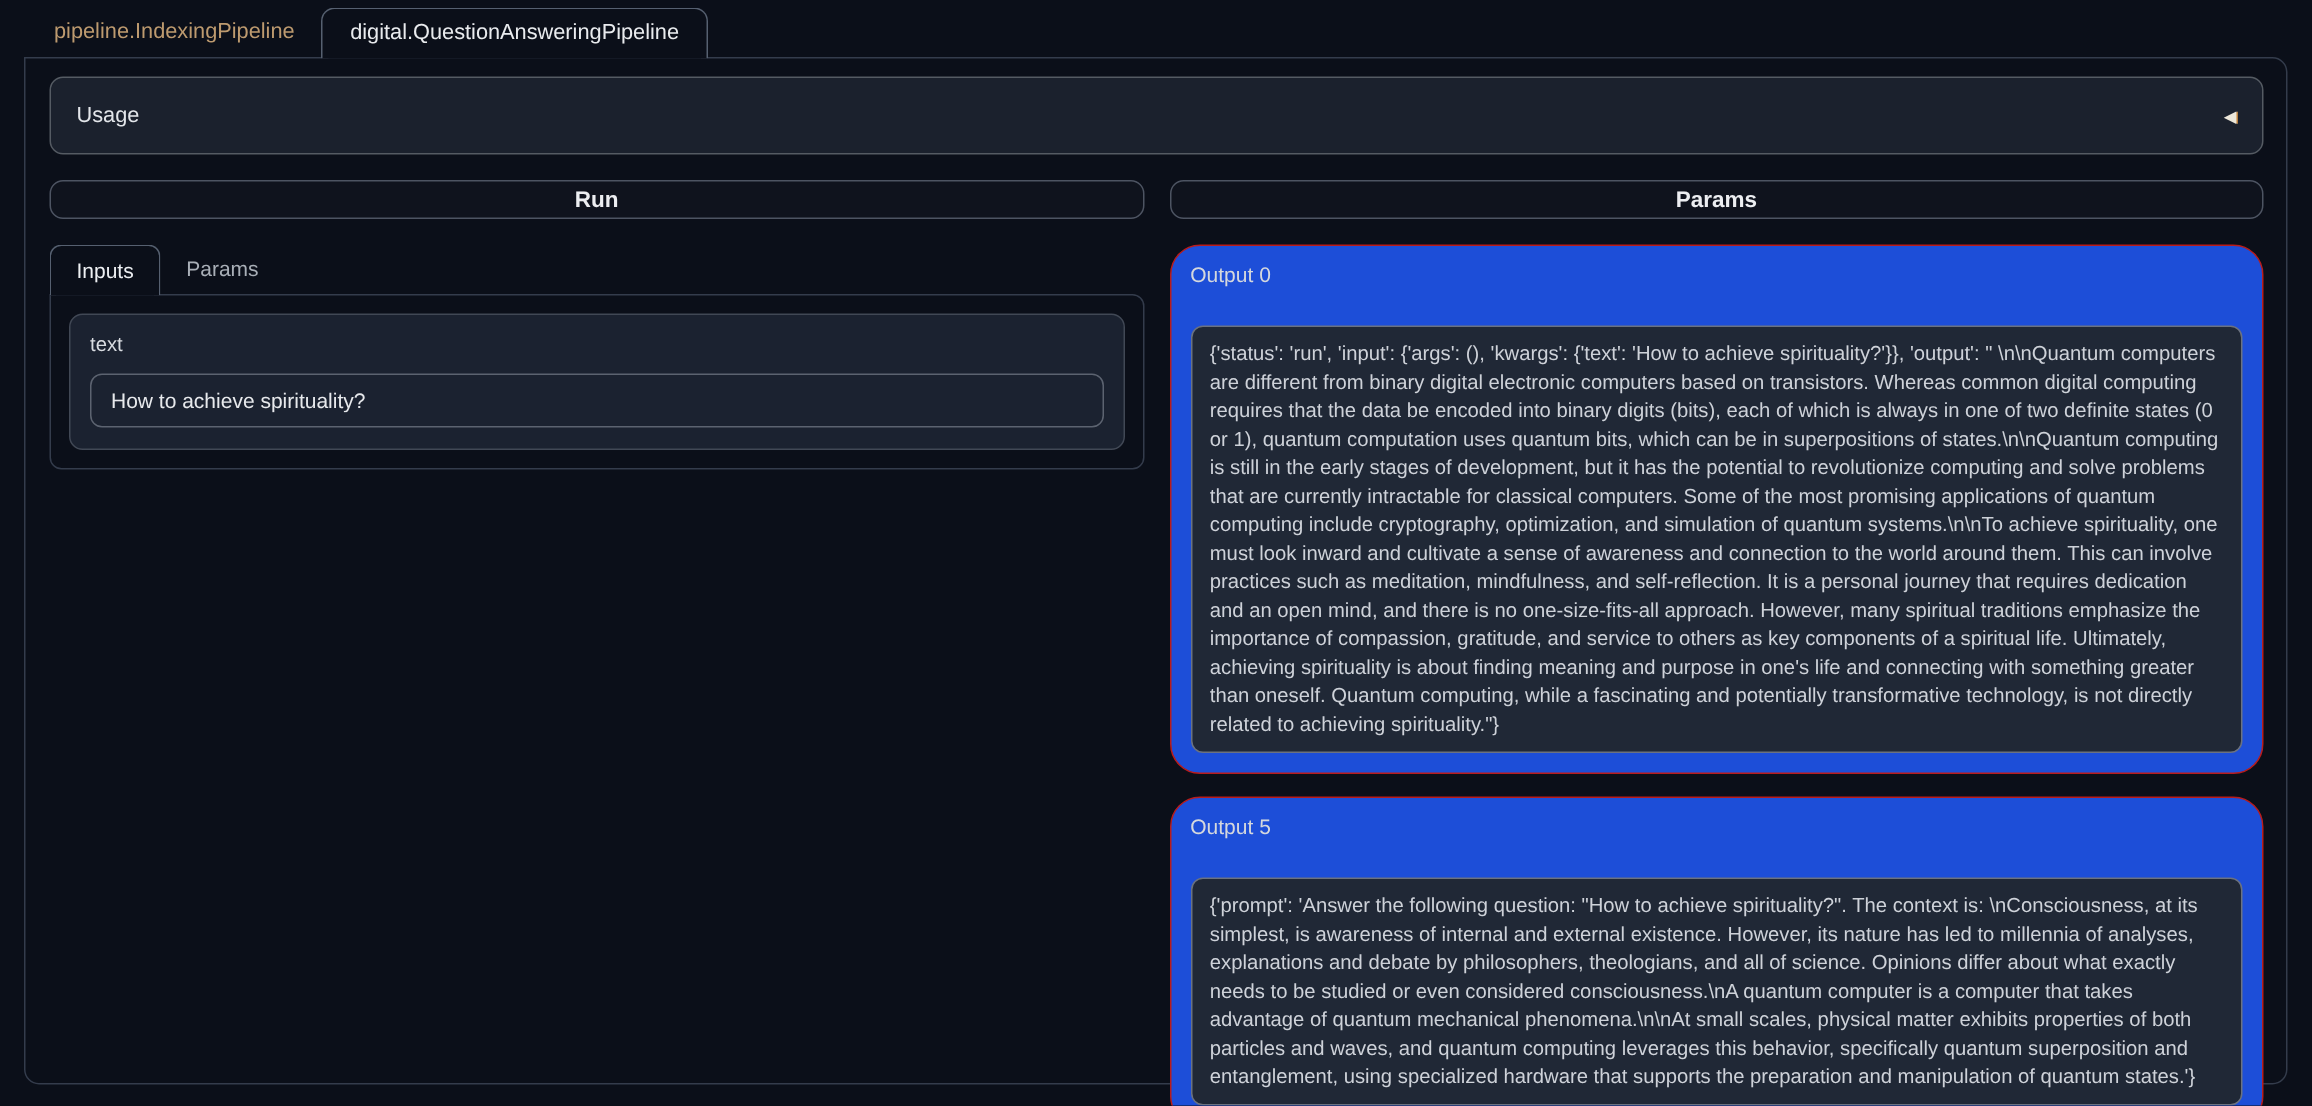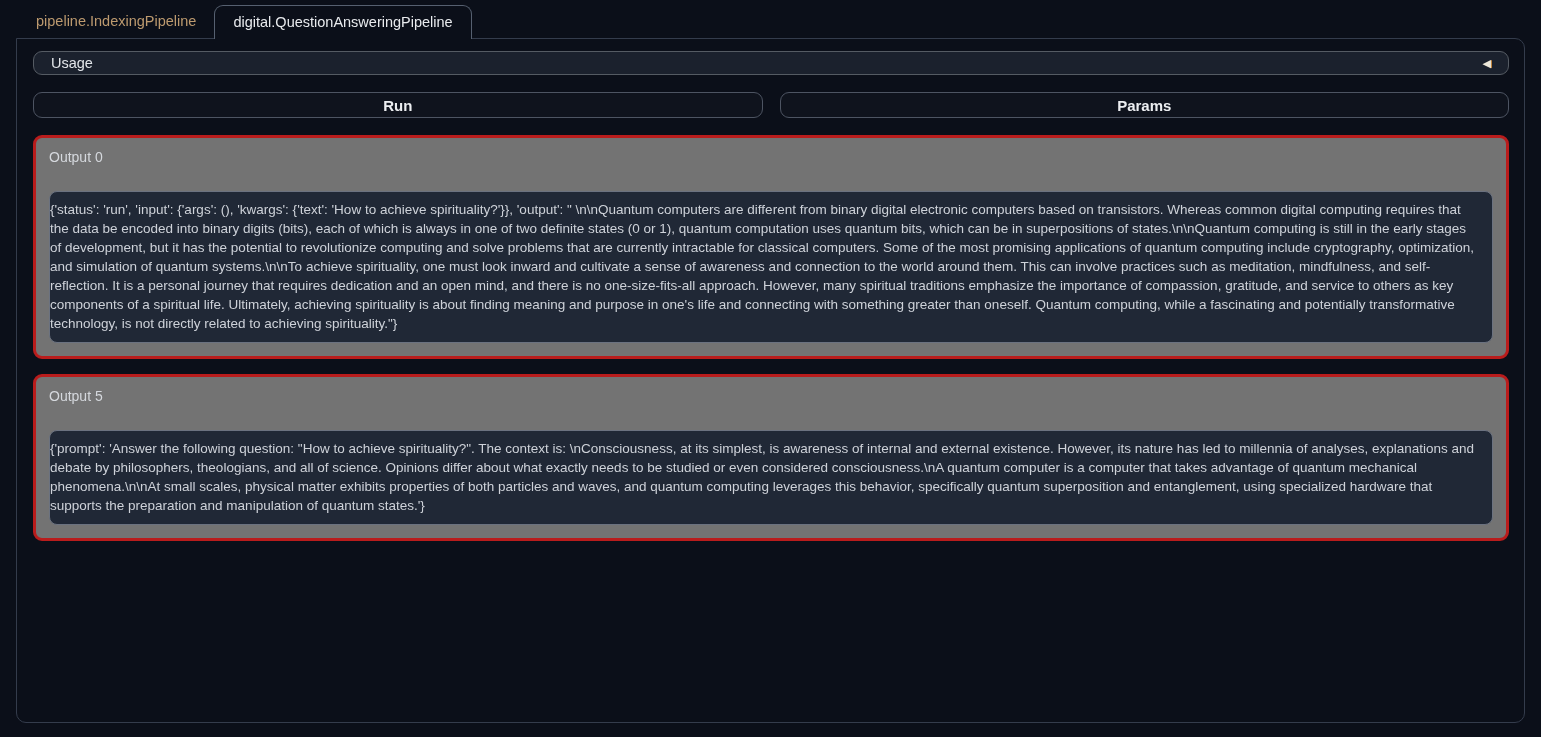--- a/index.html
+++ b/index.html
@@ -29,21 +29,21 @@
     margin: 0 16px;
     height: 685px;
     border: 1px solid #343c4c;
     border-radius: 0 10px 10px 10px;
     padding: 12px 15px 11px 16px;
     background: #0b0f19;
   }
 
   
   .accordion {
-    height: 24px;
+    height: 52px;
     background: #1b212d;
     border: 1px solid #555b63;
     border-radius: 9px;
     display: flex; align-items: center; justify-content: space-between;
     padding: 0 17px;
     margin-bottom: 17px;
     cursor: pointer;
   }
   .accordion-label { font-size: 14.5px; color: #e3e6ea; }
   .accordion-arrow { font-size: 11px; color: #ece7da; text-shadow: 1px 0 0 #c98a3f; }
@@ -100,33 +100,33 @@
     border-radius: 8px;
     padding: 9px 13px;
     font-family: "Liberation Sans", "DejaVu Sans", sans-serif;
     font-size: 14px;
     color: #e7e9ec;
     outline: none;
   }
 
   
   .output-group {
-    background: #737373;
-    border: 3px solid #b91c1c;
-    border-radius: 9px;
+    background: #1d4ed8;
+    border: 1px solid #b91c1c;
+    border-radius: 20px;
     padding: 11px 13px 13px 13px;
     margin-bottom: 15px;
   }
   .output-group:last-child { margin-bottom: 0; }
   .output-label { font-size: 14px; color: #d5d8dd; margin-bottom: 10px; }
   .output-box {
     background: #202836;
     border: 1px solid #6b7280;
     border-radius: 8px;
-    padding: 8px 12px 9px 0;
+    padding: 8px 12px 9px 12px;
     font-size: 13.5px;
     line-height: 19px;
     color: #ced2d9;
     white-space: pre-wrap;
     word-wrap: break-word;
     cursor: text;
     margin-top: 26px;
   }
 </style>
 </head>
@@ -144,20 +144,32 @@
     <span class="accordion-arrow">◀</span>
   </div>
 
   <div class="btn-row">
     <button class="btn">Run</button>
     <button class="btn">Params</button>
   </div>
 
   <div class="columns">
 
+    <div class="col">
+      <div class="sub-tabbar">
+        <div class="sub-tab active">Inputs</div>
+        <div class="sub-tab inactive">Params</div>
+      </div>
+      <div class="sub-panel">
+        <div class="group">
+          <div class="field-label">text</div>
+          <input class="text-input" type="text" value="How to achieve spirituality?" style="">
+        </div>
+      </div>
+    </div>
 
     <div class="col">
 
       <div class="output-group">
         <div class="output-label">Output 0</div>
         <div class="output-box">{'status': 'run', 'input': {'args': (), 'kwargs': {'text': 'How to achieve spirituality?'}}, 'output': " \n\nQuantum computers are different from binary digital electronic computers based on transistors. Whereas common digital computing requires that the data be encoded into binary digits (bits), each of which is always in one of two definite states (0 or 1), quantum computation uses quantum bits, which can be in superpositions of states.\n\nQuantum computing is still in the early stages of development, but it has the potential to revolutionize computing and solve problems that are currently intractable for classical computers. Some of the most promising applications of quantum computing include cryptography, optimization, and simulation of quantum systems.\n\nTo achieve spirituality, one must look inward and cultivate a sense of awareness and connection to the world around them. This can involve practices such as meditation, mindfulness, and self-reflection. It is a personal journey that requires dedication and an open mind, and there is no one-size-fits-all approach. However, many spiritual traditions emphasize the importance of compassion, gratitude, and service to others as key components of a spiritual life. Ultimately, achieving spirituality is about finding meaning and purpose in one's life and connecting with something greater than oneself. Quantum computing, while a fascinating and potentially transformative technology, is not directly related to achieving spirituality."}</div>
       </div>
 
       <div class="output-group">
         <div class="output-label">Output 5</div>

